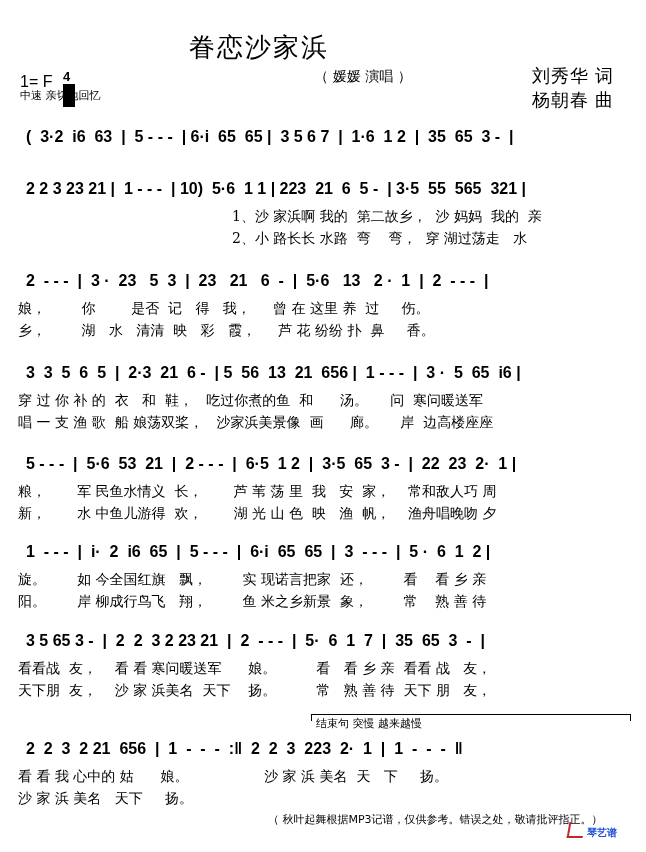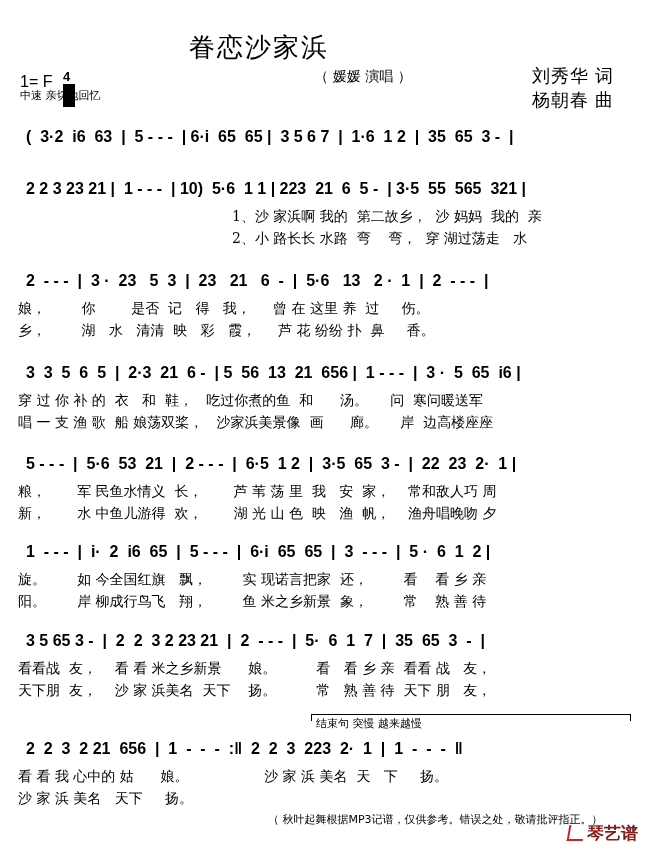--- a/index.html
+++ b/index.html
@@ -12,21 +12,21 @@
   .frac span{display:block;}
   .frac .bar{border-top:1px solid #000;width:12px;margin:1px auto 0;}
   .tempo{left:20px;top:88px;font-size:11px;}
   .credit{right:32px;font-size:18px;font-family:Liberation Sans, sans-serif;letter-spacing:1px;}
   .notes{font-family:"Liberation Sans","DejaVu Sans",sans-serif;font-weight:bold;font-size:17px;white-space:pre;left:18px;margin-left:8px;}
   .lyr{font-family:"DejaVu Serif","Liberation Serif",serif;font-size:14px;white-space:pre;left:18px;letter-spacing:0px;}
   .bar{position:absolute;width:1px;background:#000;height:22px;}
   .bracket{left:311px;top:714px;width:318px;height:6px;border-top:1px solid #000;border-left:1px solid #000;border-right:1px solid #000;}
   .bracket-text{left:316px;top:716px;font-size:11px;}
   .note-foot{left:268px;top:812px;font-size:11px;white-space:pre;text-align:right;}
-  .logo{left:568px;top:822px;font-size:17px;font-weight:bold;color:#7f1d1d;letter-spacing:0px;}
+  .logo{left:568px;top:822px;font-size:10px;font-weight:bold;color:#1d4ed8;letter-spacing:0px;}
   .logo-mark{display:inline-block;width:14px;height:14px;border-left:2px solid #c0282d;border-bottom:2px solid #c0282d;transform:skewX(-10deg);margin-right:3px;vertical-align:-2px;}
 </style>
 </head>
 <body>
 
 <div class="abs title">眷恋沙家浜</div>
 <div class="abs subtitle">（ 媛媛 演唱 ）</div>
 <div class="abs key">
   <span>1= F</span>
   <span class="frac">
@@ -55,21 +55,21 @@
 
 <div class="abs notes" style="top:455px;font-size:16px">5 - - -  |  5·6  53  21  |  2 - - -  |  6·5  1 2  |  3·5  65  3 -  |  22  23  2·  1 |</div>
 <div class="abs lyr" style="top:483px">粮，       军 民鱼水情义  长，       芦 苇 荡 里  我   安  家，    常和敌人巧 周</div>
 <div class="abs lyr" style="top:505px">新，       水 中鱼儿游得  欢，       湖 光 山 色  映   渔  帆，    渔舟唱晚吻 夕</div>
 
 <div class="abs notes" style="top:543px;font-size:16px">1  - - -  |  i·  2  i6  65  |  5 - - -  |  6·i  65  65  |  3  - - -  |  5 ·  6  1  2 |</div>
 <div class="abs lyr" style="top:571px">旋。       如 今全国红旗   飘，        实 现诺言把家  还，        看    看 乡 亲</div>
 <div class="abs lyr" style="top:593px">阳。       岸 柳成行鸟飞   翔，        鱼 米之乡新景  象，        常    熟 善 待</div>
 
 <div class="abs notes" style="top:632px;font-size:16px">3 5 65 3 -  |  2  2  3 2 23 21  |  2  - - -  |  5·  6  1  7  |  35  65  3  -  |</div>
-<div class="abs lyr" style="top:660px">看看战  友，    看 看 米之乡新景      娘。         看   看 乡 亲  看看 战   友，</div>
+<div class="abs lyr" style="top:660px">看看战  友，    看 看 寒问暖送军      娘。         看   看 乡 亲  看看 战   友，</div>
 <div class="abs lyr" style="top:682px">天下朋  友，    沙 家 浜美名  天下    扬。         常   熟 善 待  天下 朋   友，</div>
 
 <div class="abs bracket"></div>
 <div class="abs bracket-text">结束句  突慢  越来越慢</div>
 
 <div class="abs notes" style="top:740px;font-size:16px">2  2  3  2 21  656  |  1  -  -  -  :‖  2  2  3  223  2·  1  |  1  -  -  -  ‖</div>
 <div class="abs lyr" style="top:768px">看 看 我 心中的 姑      娘。                 沙 家 浜 美名  天   下     扬。</div>
 <div class="abs lyr" style="top:790px">沙 家 浜 美名   天下     扬。</div>
 
 <div class="abs note-foot">（ 秋叶起舞根据MP3记谱，仅供参考。错误之处，敬请批评指正。）</div>

